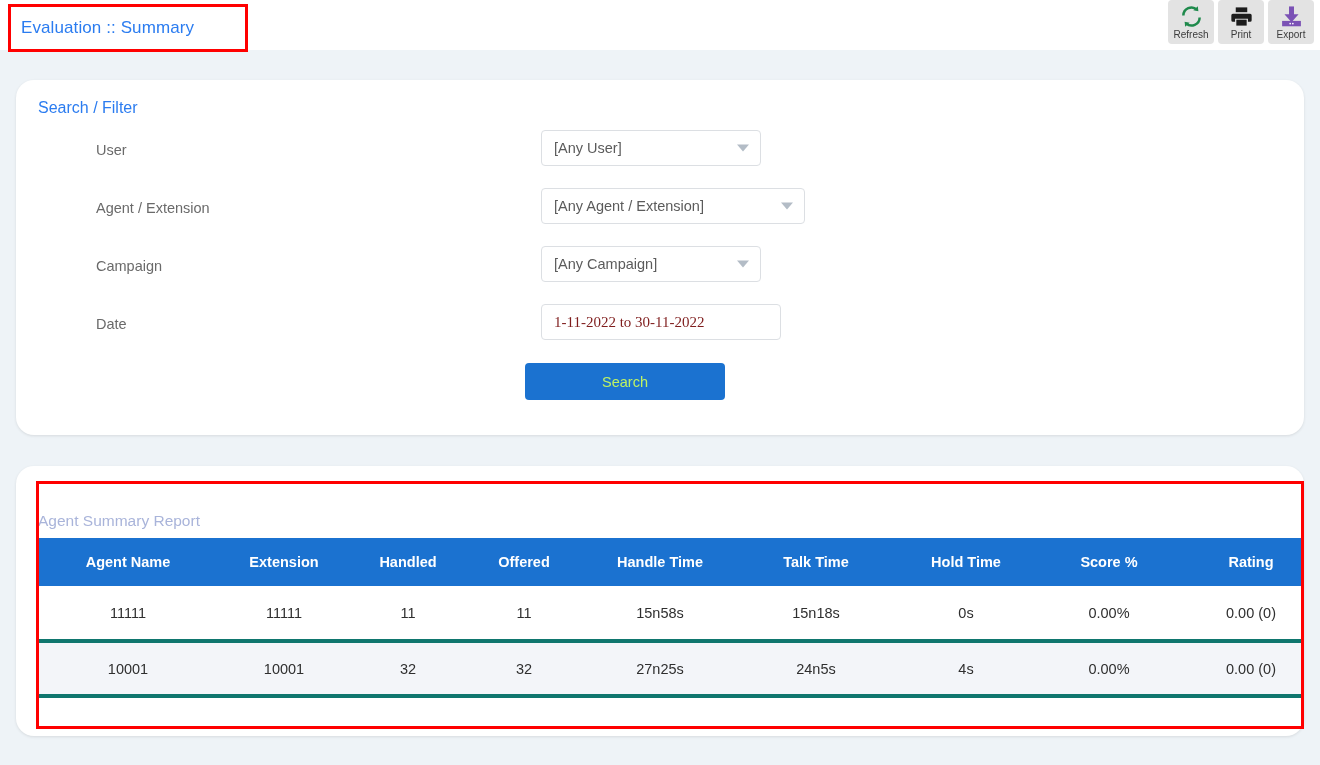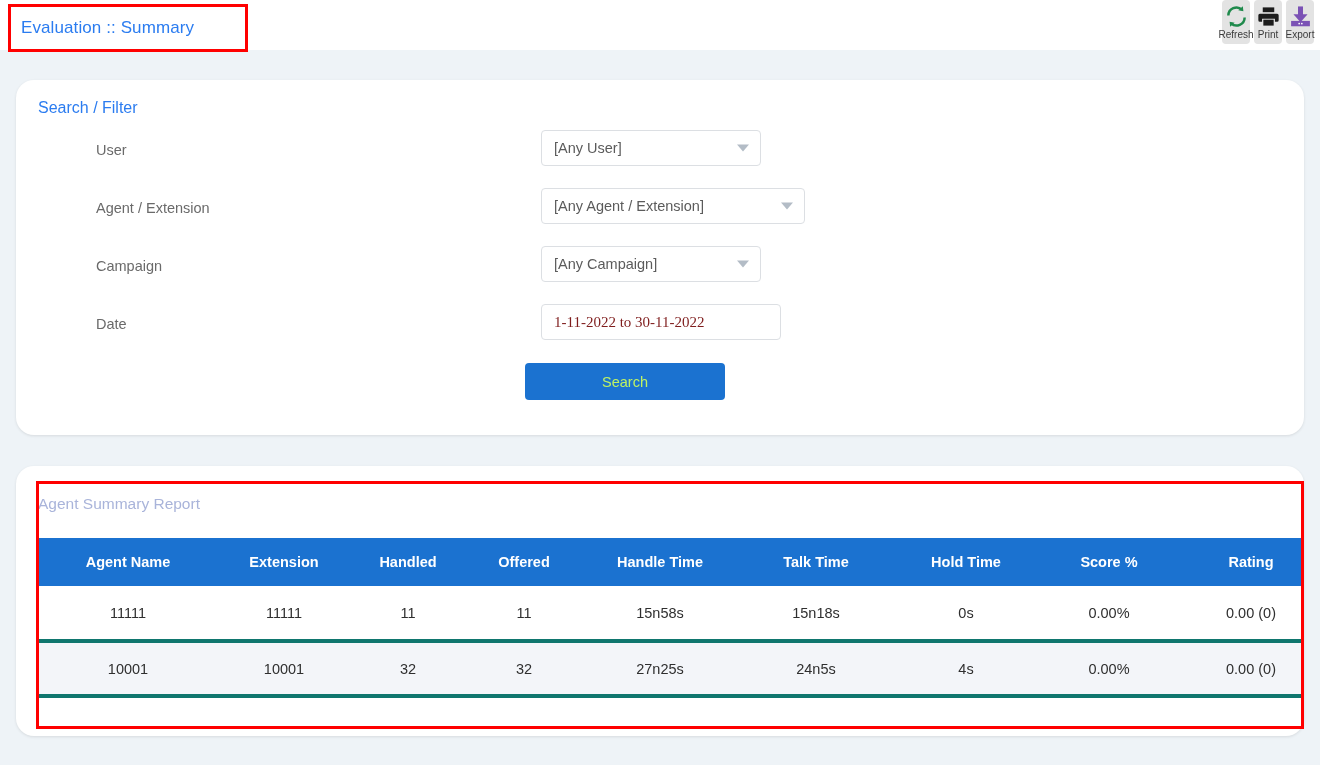--- a/index.html
+++ b/index.html
@@ -35,21 +35,21 @@
     white-space: nowrap;
   }
 
   .toolbar {
     position: absolute;
     right: 6px; top: 0px;
     display: flex;
     gap: 4px;
   }
   .tool-btn {
-    width: 28px; height: 44px;
+    width: 46px; height: 44px;
     background: #e3e3e3;
     border-radius: 4px;
     display: flex; flex-direction: column;
     align-items: center; justify-content: center;
     gap: 1px;
     cursor: pointer;
   }
   .tool-btn .glyph { height: 24px; display: flex; align-items: center; justify-content: center; }
   .tool-btn .tool-label {
     font-size: 10px;
@@ -153,21 +153,21 @@
     border: 3px solid #ff0000;
   }
   .report-card {
     position: absolute;
     left: 16px; top: 466px;
     width: 1288px; height: 270px;
     overflow: hidden;
   }
   .report-heading {
     position: absolute;
-    left: 22px; top: 29px;
+    left: 22px; top: 46px;
     color: #a9b4da;
     font-size: 15.5px;
   }
 
   table.report {
     position: absolute;
     left: 22px; top: 72px;
     width: 1244px;
     border-collapse: collapse;
     table-layout: fixed;

